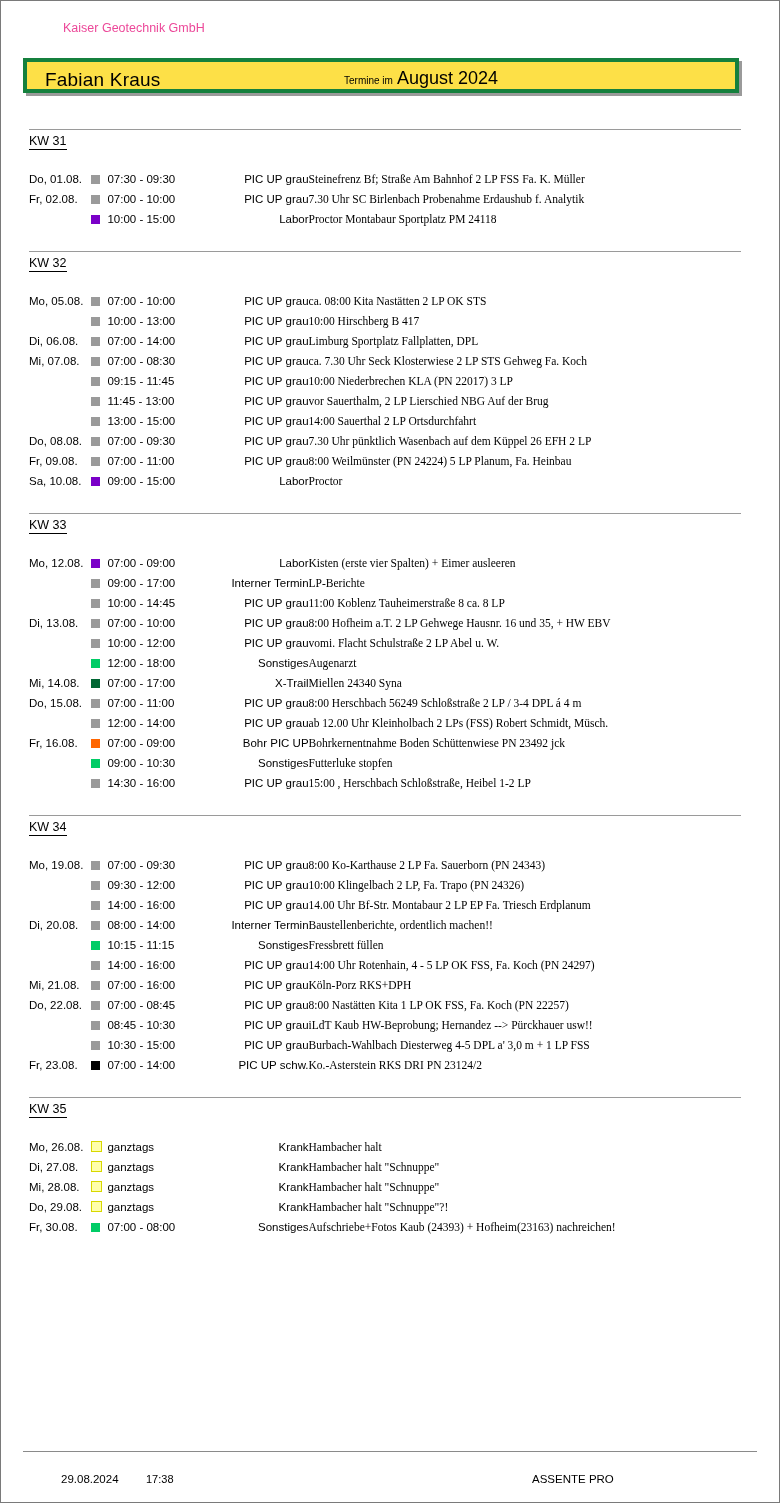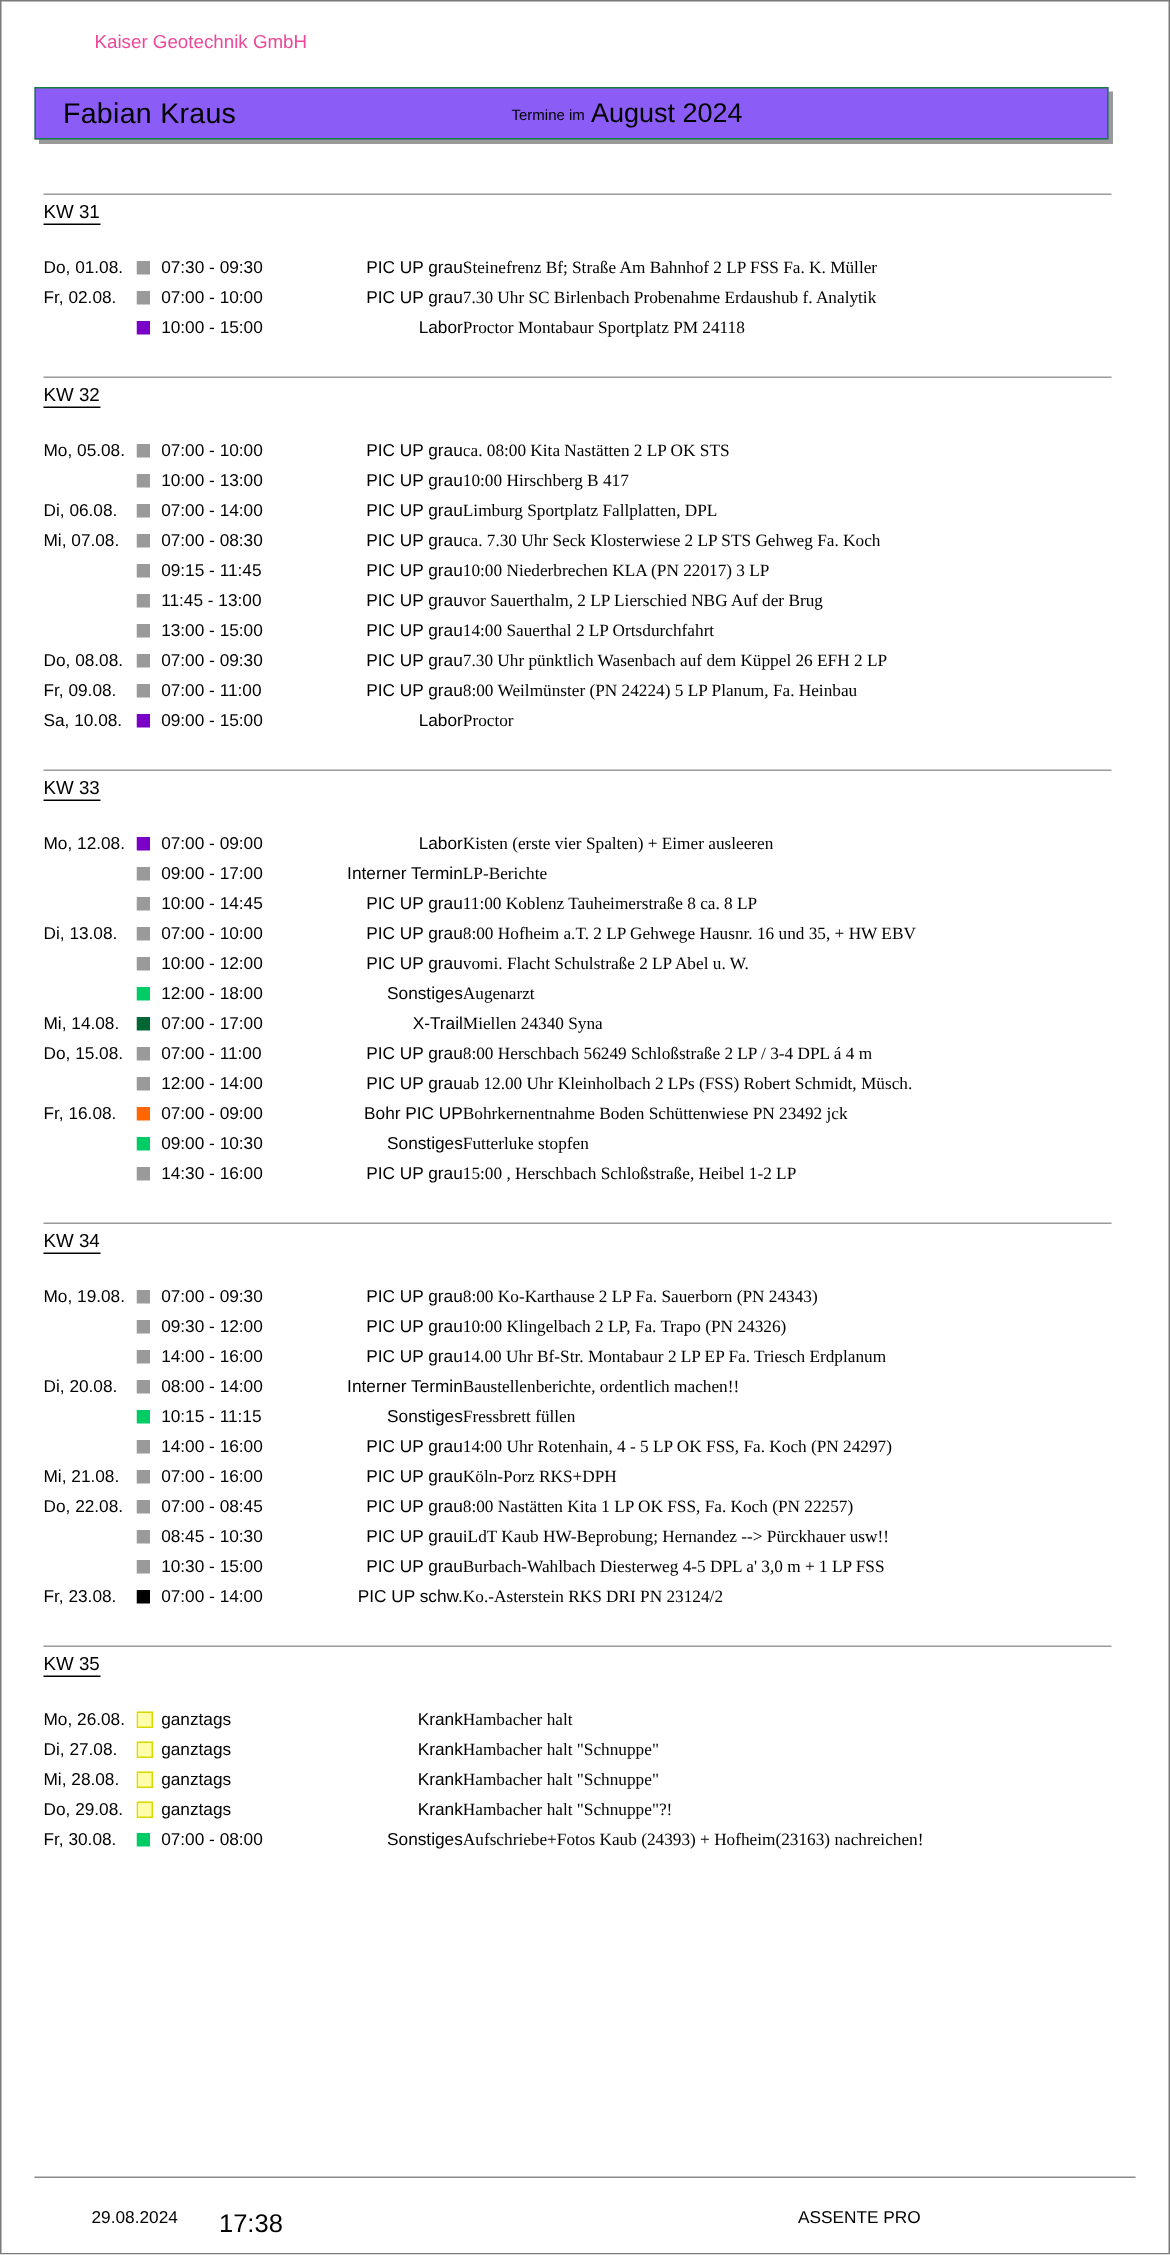--- a/index.html
+++ b/index.html
@@ -27,22 +27,22 @@
     font-size: 12.5px;
     color: #ec4899;
   }
   .title-box {
     position: absolute;
     top: 57px;
     left: 22px;
     width: 716px;
     height: 35px;
     box-sizing: border-box;
-    border: 1px solid #15803d;
-    background: #8b5cf6;
+    border: 4px solid #15803d;
+    background: #fde047;
     box-shadow: 3px 3px 0 #9a9a9a;
   }
   .title-name {
     position: absolute;
     left: 18px;
     top: 7px;
     font-size: 19px;
     letter-spacing: 0.2px;
   }
   .title-sub {
@@ -123,21 +123,21 @@
   .footer-date {
     position: absolute;
     left: 60px;
     top: 1472px;
     font-size: 11.5px;
   }
   .footer-time {
     position: absolute;
     left: 145px;
     top: 1472px;
-    font-size: 17px;
+    font-size: 11px;
   }
   .footer-app {
     position: absolute;
     left: 505px;
     top: 1472px;
     font-size: 11.5px;
     margin-left: 26px;
   }
 </style>
 </head>

